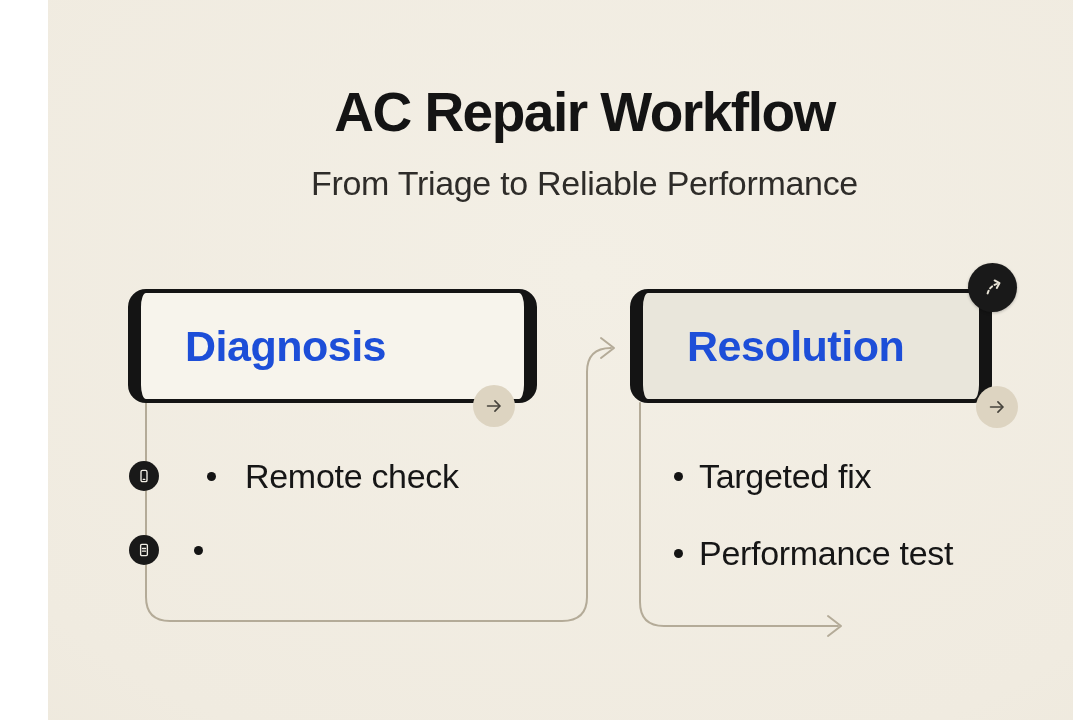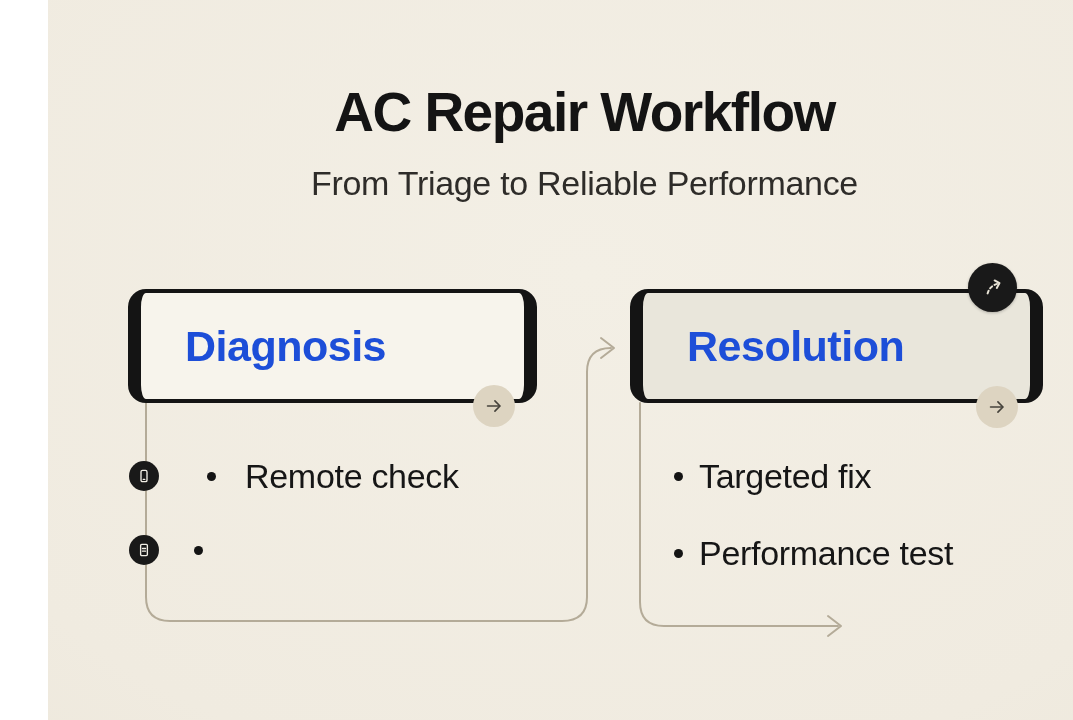--- a/index.html
+++ b/index.html
@@ -49,21 +49,21 @@
     background: #f7f4eb;
     border: 4px solid #141414;
     border-left-width: 13px;
     border-right-width: 13px;
     border-radius: 18px;
     display: flex;
     align-items: center;
     z-index: 2;
   }
   .stage-box.diagnosis { left: 80px; width: 409px; background: #f7f4ec; }
-  .stage-box.resolution { left: 582px; width: 413px; background: #e9e6db; }
+  .stage-box.resolution { left: 582px; width: 362px; background: #e9e6db; }
   .stage-title {
     font-size: 43px;
     font-weight: 800;
     letter-spacing: -0.5px;
     color: #1d4ed8;
     padding-left: 44px;
   }
 
   .arrow-chip {
     position: absolute;

